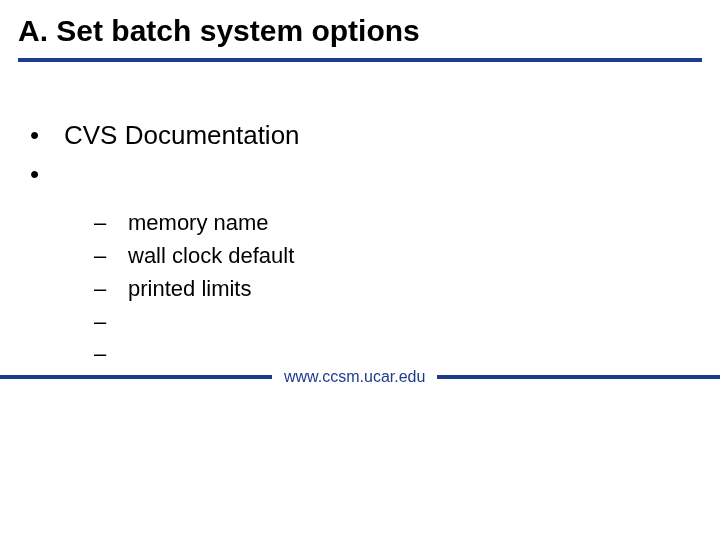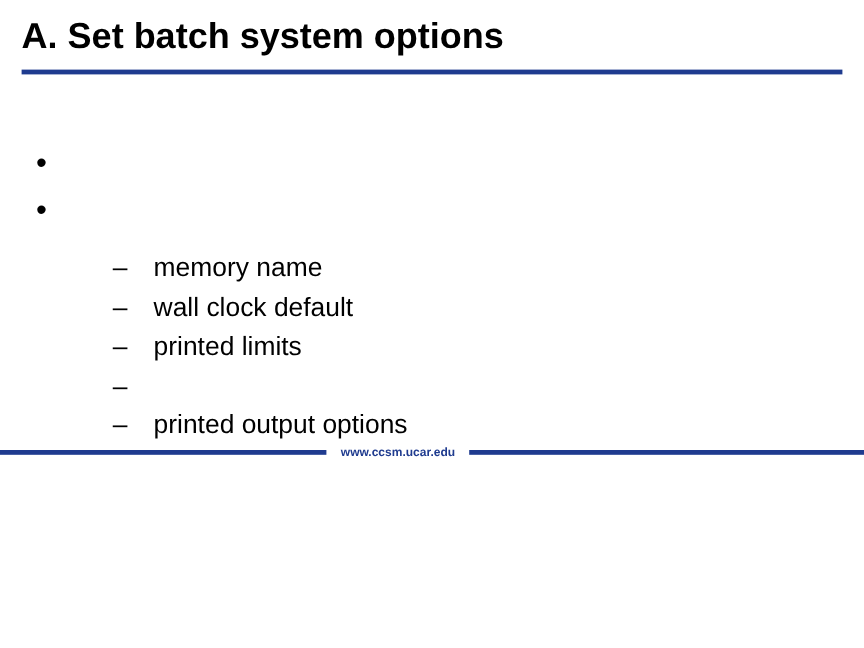--- a/index.html
+++ b/index.html
@@ -56,37 +56,38 @@
     display: flex;
     align-items: center;
   }
   .bar {
     height: 4px;
     background: #1f3b8f;
   }
   .bar-left { flex: 0 0 272px; }
   .bar-right { flex: 1 1 auto; margin-left: 0; }
   .footer-text {
-    font-size: 10px;
-    font-weight: bold;
+    font-size: 16px;
+    font-weight: normal;
     color: #1f3b8f;
     padding: 0 12px;
     white-space: nowrap;
   }
 </style>
 </head>
 <body>
 <div class="slide">
 
   <div class="title">A. Set batch system options</div>
   <div class="title-rule"></div>
 
   <div class="body">
     <div class="bullet-l1">
       <span class="marker">•</span>
+      <span>CVS Documentation</span>
     </div>
     <div class="bullet-l1">
       <span class="marker">•</span>
     </div>
 
     <div class="sub">
       <div class="bullet-l2">
         <span class="marker">–</span>
         <span>memory name</span>
       </div>
@@ -96,21 +97,20 @@
       </div>
       <div class="bullet-l2">
         <span class="marker">–</span>
         <span>printed limits</span>
       </div>
       <div class="bullet-l2">
         <span class="marker">–</span>
       </div>
       <div class="bullet-l2">
         <span class="marker">–</span>
-        <span>printed output options</span>
       </div>
     </div>
   </div>
 
   <div class="footer">
     <div class="footer-inner">
       <div class="bar bar-left"></div>
       <div class="footer-text">www.ccsm.ucar.edu</div>
       <div class="bar bar-right"></div>
     </div>

